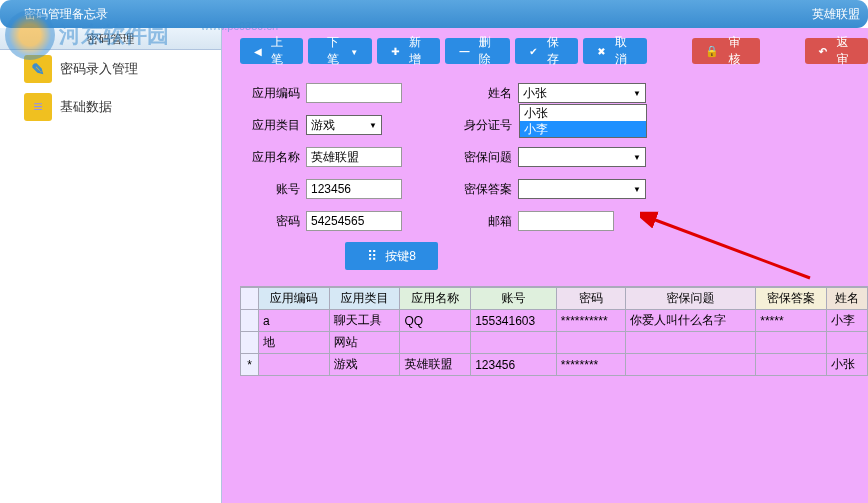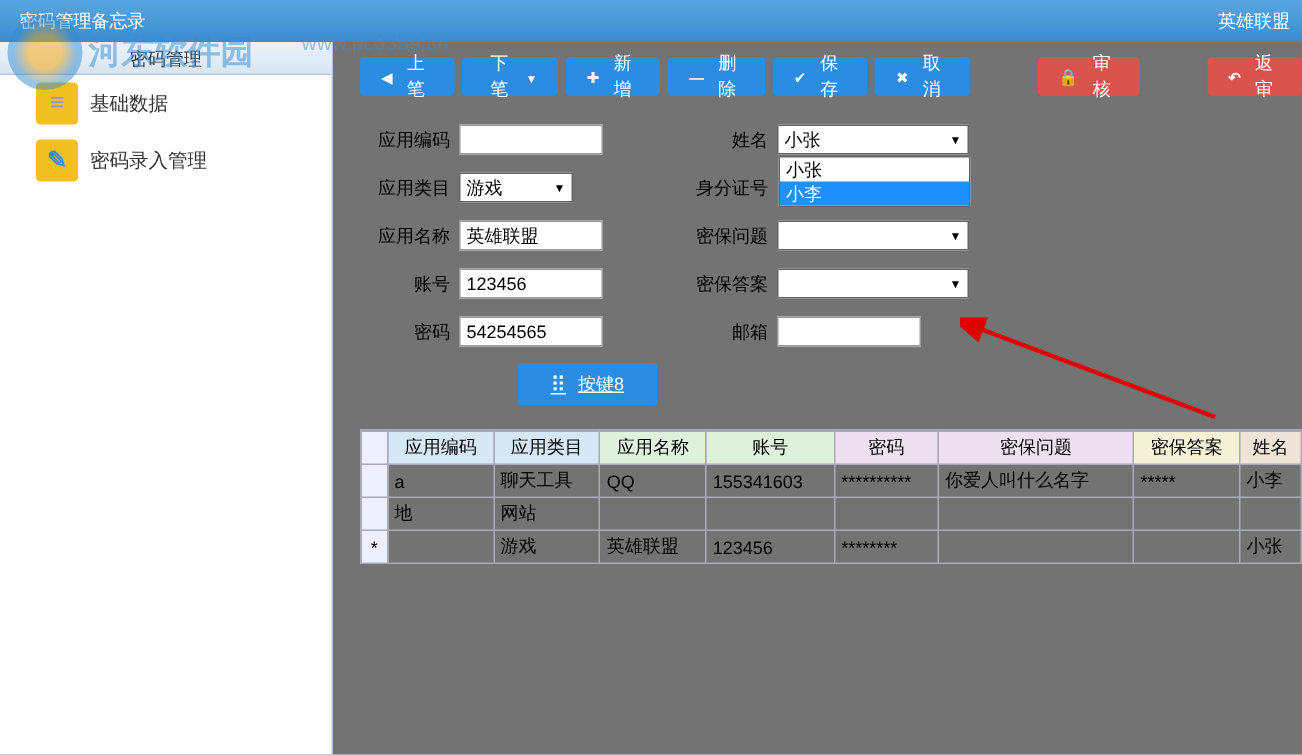--- a/index.html
+++ b/index.html
@@ -1,39 +1,39 @@
 <!DOCTYPE html>
 <html><head>
   <meta charset="utf-8">
   <style>
     * { margin: 0; padding: 0; box-sizing: border-box; font-family: "Microsoft YaHei", SimSun, sans-serif; font-size: 12px; }
     body { width: 868px; height: 503px; overflow: hidden; background: #fff; position: relative; }
     
-    .titlebar { height: 28px; background: linear-gradient(#5aa6e0, #3a8cd0); color: #fff; display: flex; align-items: center; padding-left: 13px; font-size: 13px; }
+    .titlebar { height: 28px; background: linear-gradient(#5aa6e0, #3a8cd0); color: #fff; display: flex; align-items: center; padding-left: 24px; font-size: 13px; border-radius: 11px; }
     .titlebar .right { margin-left: auto; padding-right: 8px; }
     
     .watermark { position: absolute; top: 10px; left: 5px; z-index: 5; opacity: 0.5; pointer-events: none; display: flex; align-items: center; }
     .watermark .logo { width: 50px; height: 50px; border-radius: 50%; background: radial-gradient(circle, #ffa500 30%, #3a8cd0 60%); display: flex; align-items: center; justify-content: center; color: #fff; font-size: 20px; font-weight: bold; }
     .watermark .text { display: flex; flex-direction: row; margin-left: 4px; gap: 32px; }
     .watermark .text .cn { font-size: 22px; color: #3a8cd0; font-weight: bold; }
-    .watermark .text .url { font-size: 14px; color: #3a8cd0; }
+    .watermark .text .url { font-size: 11px; color: #3a8cd0; }
     
     .main { display: flex; height: 475px; }
     
     .sidebar { width: 222px; border-right: 1px solid #b0c4de; background: #fff; }
     .sidebar-header { height: 22px; background: linear-gradient(#eaf3fb, #d8e6f2); border-bottom: 1px solid #b0c4de; text-align: center; line-height: 22px; color: #333; font-size: 12px; }
     .sidebar-item { height: 38px; display: flex; align-items: center; padding-left: 24px; cursor: pointer; }
     .sidebar-item .icon { width: 28px; height: 28px; margin-right: 8px; border-radius: 3px; display: flex; align-items: center; justify-content: center; font-size: 16px; color: #fff; }
     .icon.write { background: #f0c020; }
     .icon.write::before { content: "✎"; color: #3a8cd0; font-weight: bold; }
     .icon.data { background: #f0c020; }
     .icon.data::before { content: "≡"; color: #9090f0; font-weight: bold; }
     .sidebar-item .label { color: #333; font-size: 13px; }
     
-    .content { flex: 1; background: #737373; }
+    .content { flex: 1; background: #f0abfc; }
     .content-wrap { padding: 10px 0 0 18px; }
     
     .toolbar { display: flex; gap: 5px; margin-bottom: 18px; }
     .btn { height: 26px; border: none; border-radius: 3px; color: #fff; display: inline-flex; align-items: center; padding: 0 14px; cursor: pointer; font-size: 12px; gap: 4px; }
     .btn.blue { background: #2b8ce4; }
     .btn.red { background: #d9534f; margin-left: 40px; }
     .btn .arrow::before { font-size: 10px; }
     .btn .tri-l::before { content: "◀"; }
     .btn .tri-d::before { content: "▼"; font-size: 8px; margin-left: 2px; }
     .btn .plus::before { content: "✚"; }
@@ -50,21 +50,21 @@
     .form-row input[type=text] { width: 96px; height: 20px; border: 1px solid #999; padding: 0 4px; }
     .form-row .combo { width: 128px; height: 20px; border: 1px solid #666; position: relative; display: inline-flex; align-items: center; padding: 0 4px; background: #fff; }
     .form-row .combo.sm { width: 76px; }
     .form-row .combo .caret { position: absolute; right: 0; top: 0; width: 16px; height: 18px; display: flex; align-items: center; justify-content: center; font-size: 8px; color: #000; }
     .form-row .combo .caret::before { content: "▼"; }
     
     .dropdown-list { position: absolute; top: 20px; left: 0; width: 128px; border: 1px solid #666; background: #fff; z-index: 20; }
     .dropdown-list .opt { padding: 1px 4px; height: 16px; line-height: 14px; }
     .dropdown-list .opt.selected { background: #1e90ff; color: #fff; }
     
-    .btn-key8 { margin: 10px 0 0 105px; background: #2b8ce4; color: #fff; border: none; height: 28px; padding: 0 22px; border-radius: 2px; cursor: pointer; display: inline-flex; align-items: center; gap: 8px; text-decoration: underline; }
+    .btn-key8 { margin: 10px 0 0 105px; background: #2b8ce4; color: #fff; border: none; height: 28px; padding: 0 22px; border-radius: 2px; cursor: pointer; display: inline-flex; align-items: center; gap: 8px; }
     .btn-key8 .grid::before { content: "⠿"; font-size: 14px; }
     
     .annot-arrow { position: absolute; top: 126px; left: 400px; width: 180px; height: 80px; pointer-events: none; z-index: 15; }
     
     .grid-area { margin-top: 16px; border-top: 1px solid #aab; }
     table { border-collapse: collapse; width: 100%; }
     th, td { border: 1px solid #aab; height: 22px; padding: 0 4px; text-align: left; font-weight: normal; }
     th { background: #eef; text-align: center; }
     th.c1 { background: #d6e8f5; }
     th.c2 { background: #dff0dd; }
@@ -86,26 +86,26 @@
   <div class="text">
     <span class="cn">河东软件园</span>
     <span class="url">www.pc0359.cn</span>
   </div>
 </div>
 
 <div class="main">
   <div class="sidebar">
     <div class="sidebar-header">密码管理</div>
     <div class="sidebar-item">
+      <span class="icon write"></span>
+      <span class="label">密码录入管理</span>
+    </div>
+    <div class="sidebar-item">
       <span class="icon data"></span>
       <span class="label">基础数据</span>
-    </div>
-    <div class="sidebar-item">
-      <span class="icon write"></span>
-      <span class="label">密码录入管理</span>
     </div>
   </div>
 
   <div class="content">
     <div class="content-wrap">
       <div class="toolbar">
         <button class="btn blue">
             <span class="arrow tri-l"></span>
             <span>上笔</span>
           </button>

